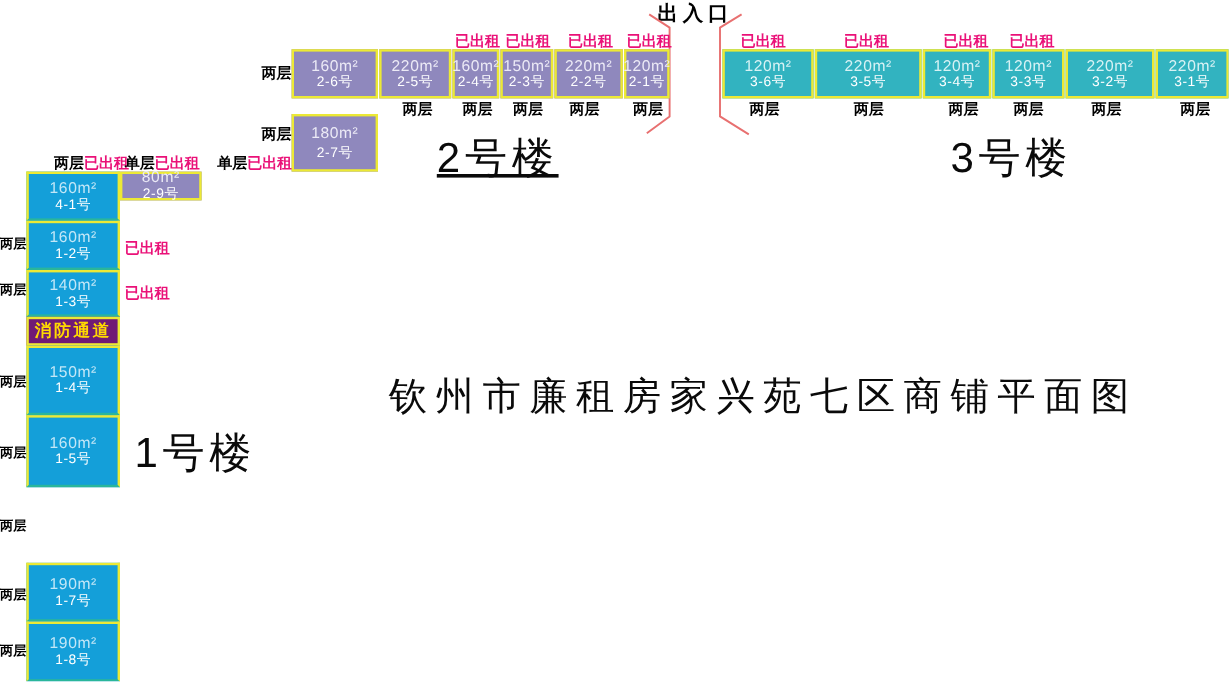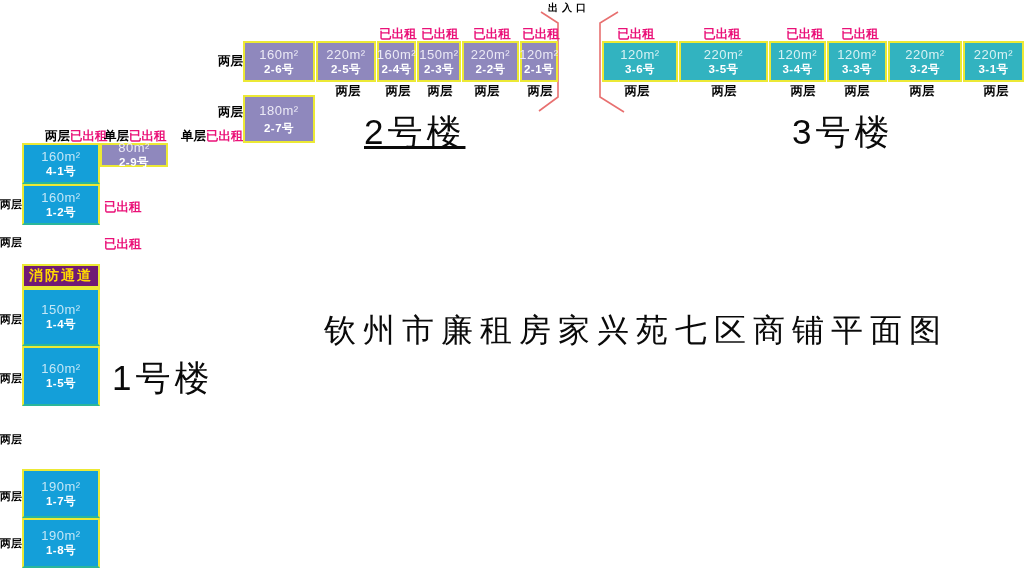--- a/index.html
+++ b/index.html
@@ -7,29 +7,29 @@
   .stage{position:relative;width:1024px;height:568px;background:#fff;overflow:hidden;}
   .cell{position:absolute;box-sizing:border-box;border:2px solid #ece935;display:flex;flex-direction:column;align-items:center;justify-content:center;gap:3px;text-align:center;}
   .b1{background:#149fd9;border-bottom-color:#2ab69b;}
   .b2{background:#8f88bd;}
   .b3{background:#32b3c0;}
   .fire{background:#701a75;}
   .area{font-size:13px;line-height:1;letter-spacing:0.5px;white-space:nowrap;}
   .b1 .area{color:#c3e7f7;}
   .b2 .area{color:#eceaf6;}
   .b3 .area{color:#d8f2f4;}
-  .no{font-size:11.5px;line-height:1;font-weight:bold;color:#fff;letter-spacing:0.5px;white-space:nowrap;}
+  .no{font-size:11.5px;line-height:1;font-weight:normal;color:#fff;letter-spacing:0.5px;white-space:nowrap;}
   .firelbl{font-size:14px;font-weight:bold;color:#ffd900;letter-spacing:2px;white-space:nowrap;}
   .lbl{position:absolute;font-weight:bold;color:#000;white-space:nowrap;font-size:12.5px;line-height:1;}
   .lbl.small{font-size:11px;}
   .rent{color:#ea1178;}
   .ctr{transform:translateX(-50%);}
   .bname{position:absolute;font-size:35px;letter-spacing:4px;color:#0a0a0a;line-height:1;white-space:nowrap;}
   .title{position:absolute;font-size:32px;letter-spacing:7px;color:#0a0a0a;line-height:1.2;white-space:nowrap;}
-  .entrance{position:absolute;font-size:10px;font-weight:600;letter-spacing:4px;color:#000;line-height:1;white-space:nowrap;}
+  .entrance{position:absolute;font-size:17px;font-weight:600;letter-spacing:4px;color:#000;line-height:1;white-space:nowrap;}
   .overlay{position:absolute;left:0;top:0;pointer-events:none;}
 </style>
 </head>
 <body>
 
 <div class="stage">
 
   <div class="entrance" style="left:548px;top:3px;">出入口</div>
 
   <svg class="overlay" width="1024" height="568">
@@ -47,20 +47,24 @@
     <span>单层</span><span class="rent">已出租</span>
   </div>
 
   <div class="cell b1" style="left:22px;top:143px;width:78px;height:41px;">
     <span class="area">160m²</span>
     <span class="no">4-1号</span>
   </div>
   <div class="cell b1" style="left:22px;top:184px;width:78px;height:41px;">
     <span class="area">160m²</span>
     <span class="no">1-2号</span>
+  </div>
+  <div class="cell b1" style="left:22px;top:225px;width:78px;height:39px;">
+    <span class="area">140m²</span>
+    <span class="no">1-3号</span>
   </div>
   <div class="cell fire" style="left:22px;top:264px;width:78px;height:24px;">
     <span class="firelbl">消防通道</span>
   </div>
   <div class="cell b1" style="left:22px;top:288px;width:78px;height:58px;">
     <span class="area">150m²</span>
     <span class="no">1-4号</span>
   </div>
   <div class="cell b1" style="left:22px;top:346px;width:78px;height:60px;">
     <span class="area">160m²</span>

